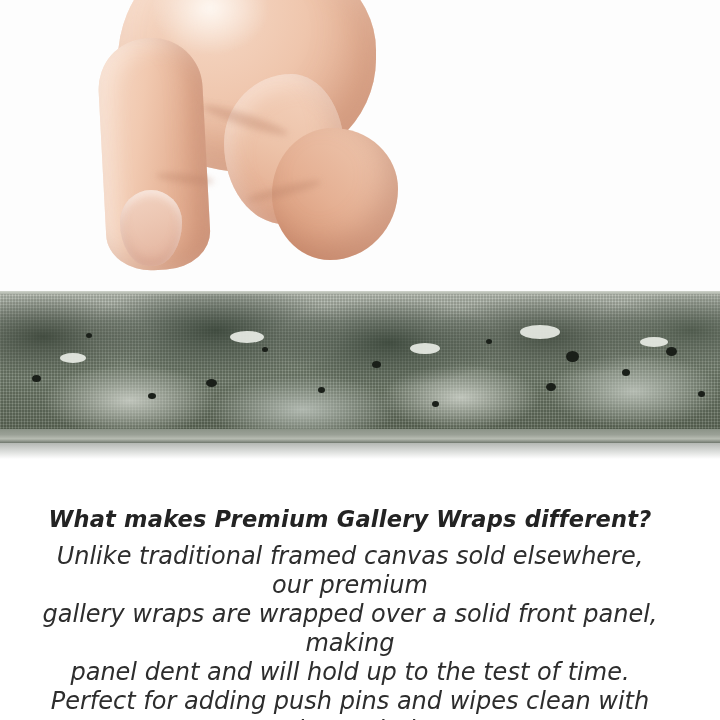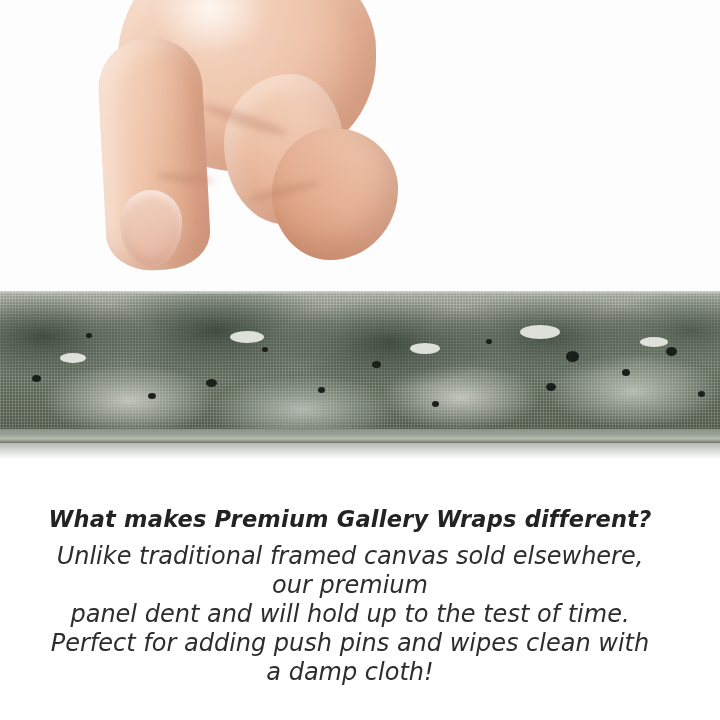--- a/index.html
+++ b/index.html
@@ -259,18 +259,19 @@
     <div class="light-speck" style="left:640px; top:46px;  width:28px; height:10px;"></div>
 
     <div class="band-bottom-edge"></div>
   </div>
   <div class="band-shadow"></div>
 
   <div class="caption">
     <div class="caption-title">What makes Premium Gallery Wraps different?</div>
     <div class="caption-body">
       <span class="ln">Unlike traditional framed canvas sold elsewhere, our premium</span>
+      <span class="ln">gallery wraps are wrapped over a solid front panel, making</span>
       <span class="ln">panel dent and will hold up to the test of time.</span>
       <span class="ln">Perfect for adding push pins and wipes clean with a damp cloth!</span>
     </div>
   </div>
 
 </div>
 
 </body></html>

